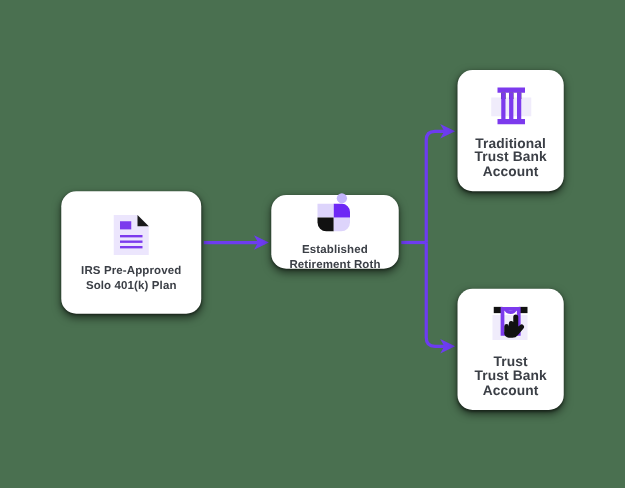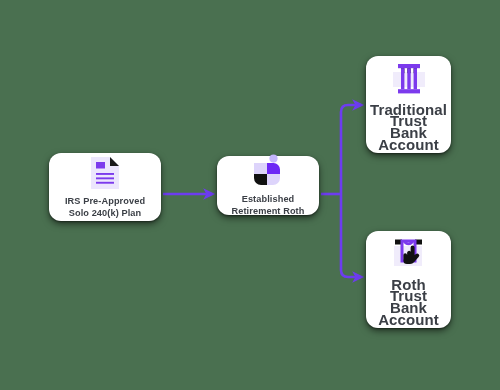--- a/index.html
+++ b/index.html
@@ -51,21 +51,21 @@
     font-weight: bold;
     text-align: center;
     letter-spacing: 0.1px;
   }
 
   
   #node-docs {
     left: 49px;
     top: 153px;
     width: 112px;
-    height: 68px;
+    height: 98px;
     padding: 8px 6px 7px;
   }
   #node-docs .node-label {
     font-size: 9.2px;
     line-height: 11.6px;
     margin-top: 5px;
   }
 
   
   #node-trust {
@@ -84,21 +84,21 @@
   
   #node-traditional {
     left: 366px;
     top: 56px;
     width: 85px;
     height: 97px;
     padding: 9px 6px 7px;
   }
   #node-traditional .node-label,
   #node-roth .node-label {
-    font-size: 15px;
+    font-size: 11px;
     line-height: 11.6px;
     margin-top: 7px;
   }
 
   
   #node-roth {
     left: 366px;
     top: 231px;
     width: 85px;
     height: 97px;
@@ -135,21 +135,21 @@
 
         <rect x="8" y="7" width="9" height="6.5" fill="#7c3aed"></rect>
 
         <rect x="8" y="18" width="18" height="1.9" fill="#7c3aed"></rect>
         <rect x="8" y="22.4" width="18" height="1.9" fill="#7c3aed"></rect>
         <rect x="8" y="26.8" width="18" height="1.9" fill="#7c3aed"></rect>
       </svg>
     </span>
     <div class="node-label">
       <div>IRS Pre-Approved</div>
-      <div>Solo 240(k) Plan</div>
+      <div>Solo 401(k) Plan</div>
     </div>
   </div>
 
   <div class="node" id="node-trust">
     <span class="node-icon">
       <svg width="32" height="34" viewBox="0 0 32 34">
 
         <rect x="2" y="9" width="13" height="11" fill="#ddd4fb"></rect>
 
         <path d="M2,20 L15,20 L15,31 L9,31 A7,7 0 0,1 2,24 Z" fill="#111111"></path>
@@ -208,19 +208,19 @@
 
         <path d="M18.6,11.5 a2.0,2.0 0 0,1 4.0,0 l0,7.6
                  l1.4,-1.0 a1.9,1.9 0 0,1 2.6,2.8
                  l-4.4,5.2 a5.4,5.4 0 0,1 -4.2,2.0
                  l-3.0,0 a3.6,3.6 0 0,1 -3.6,-3.6
                  l0,-5.4 a1.85,1.85 0 0,1 3.7,0 l0,2.0
                  l0,-4.4 a1.85,1.85 0 0,1 3.5,-0.85 Z" fill="#111111"></path>
       </svg>
     </span>
     <div class="node-label">
-      <div>Roth</div>
+      <div>Trust</div>
       <div>Trust Bank</div>
       <div>Account</div>
     </div>
   </div>
 
 </div>
 
 </body></html>

